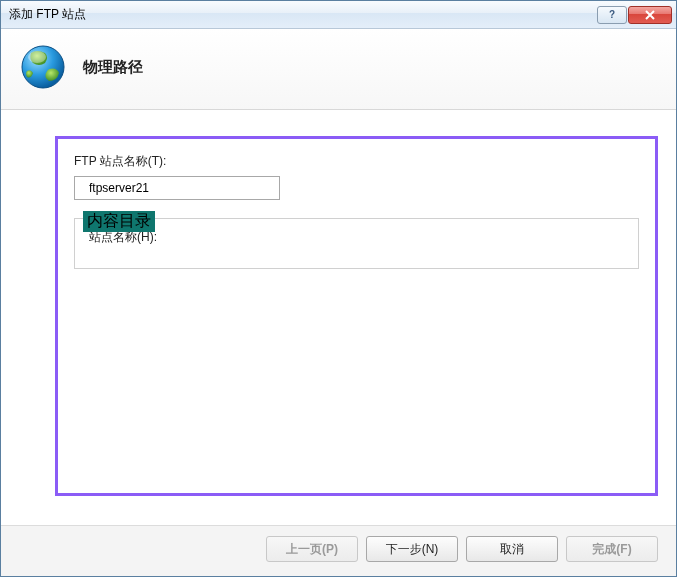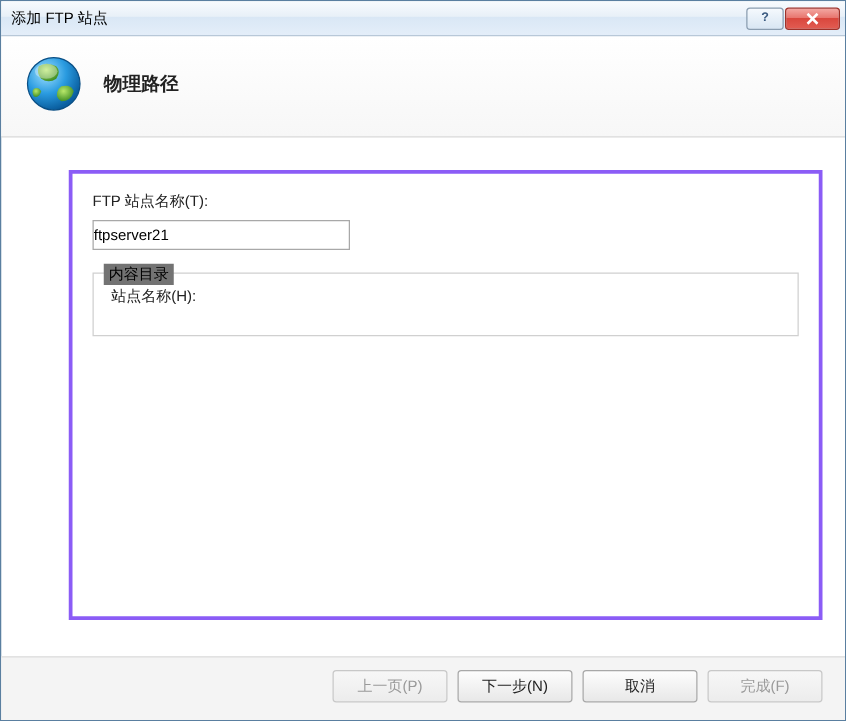--- a/index.html
+++ b/index.html
@@ -91,43 +91,43 @@
   margin-left: 36px;
 }
 .field-label {
   font-size: 12px;
   color: #222;
   margin-bottom: 6px;
 }
 .text-input {
   height: 24px;
   border: 1px solid #a8a8a8;
-  padding: 2px 0;
+  padding: 2px 14px;
   font-size: 12px;
   font-family: inherit;
   background: #fff;
 }
 .site-name-input {
   width: 206px;
   display: block;
   margin-bottom: 18px;
 }
 .fieldset {
   border: 1px solid #d0d0d0;
   padding: 10px 14px 16px 14px;
   margin-top: 4px;
   position: relative;
 }
 .fieldset-legend {
   position: absolute;
   top: -8px;
   left: 8px;
-  background: #737373;
+  background: #0f766e;
   padding: 0 4px;
-  font-size: 12px;
+  font-size: 16px;
 }
 .path-row {
   display: flex;
   align-items: center;
   gap: 10px;
   margin-top: 6px;
 }
 .path-input {
   flex: 0 0 350px;
 }
@@ -162,20 +162,21 @@
   font-size: 12px;
   font-family: inherit;
   cursor: pointer;
   color: #222;
 }
 .dlg-btn:disabled {
   color: #9a9a9a;
   cursor: default;
   background: linear-gradient(to bottom, #f7f7f7, #ececec);
   border-color: #c8c8c8;
+  font-weight: bold;
 }
 </style>
 </head>
 <body>
 
 <div class="window">
 
   <div class="titlebar">
     <span class="titlebar-title">添加 FTP 站点</span>
     <div class="win-controls">

